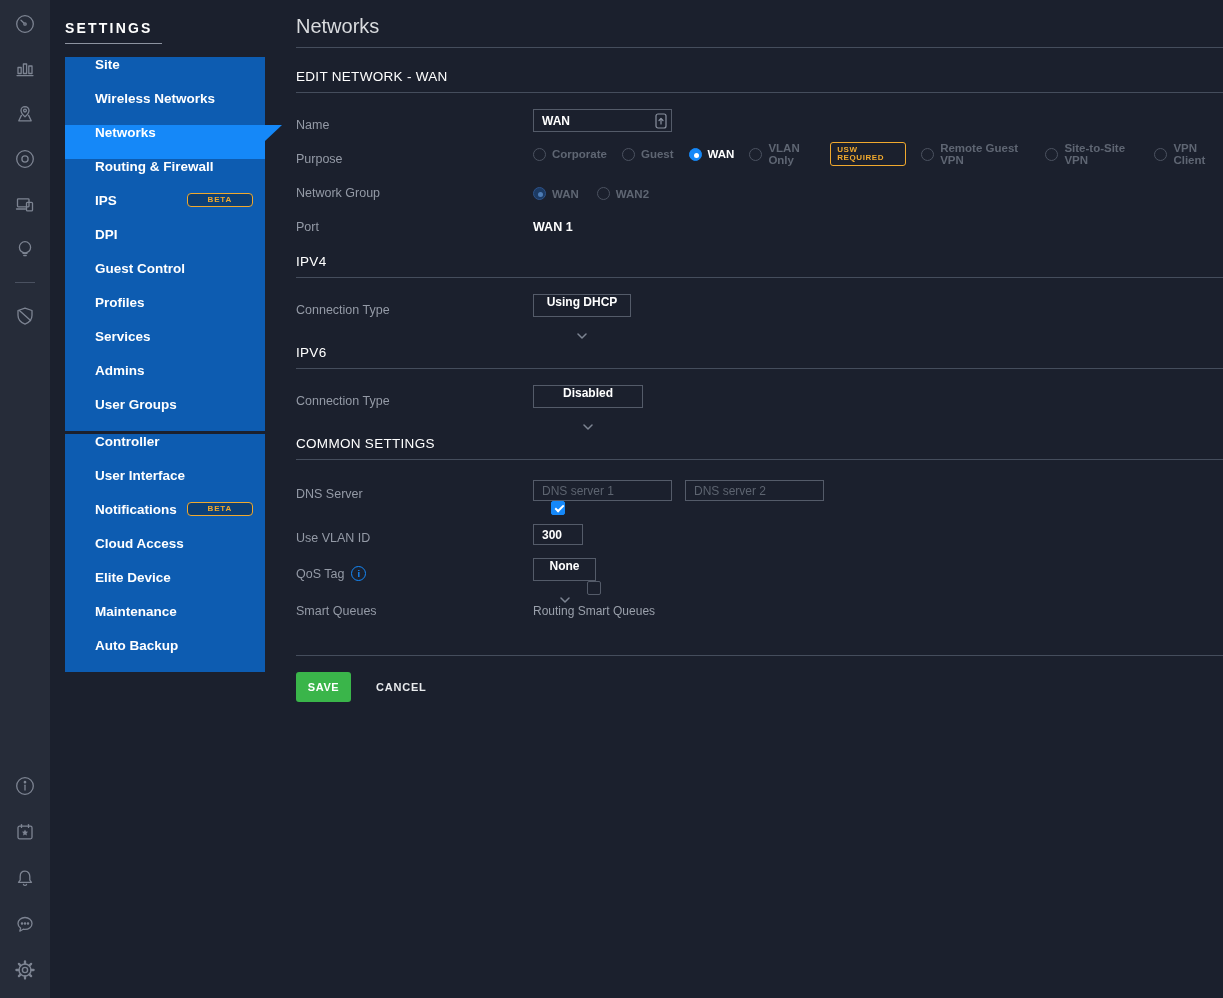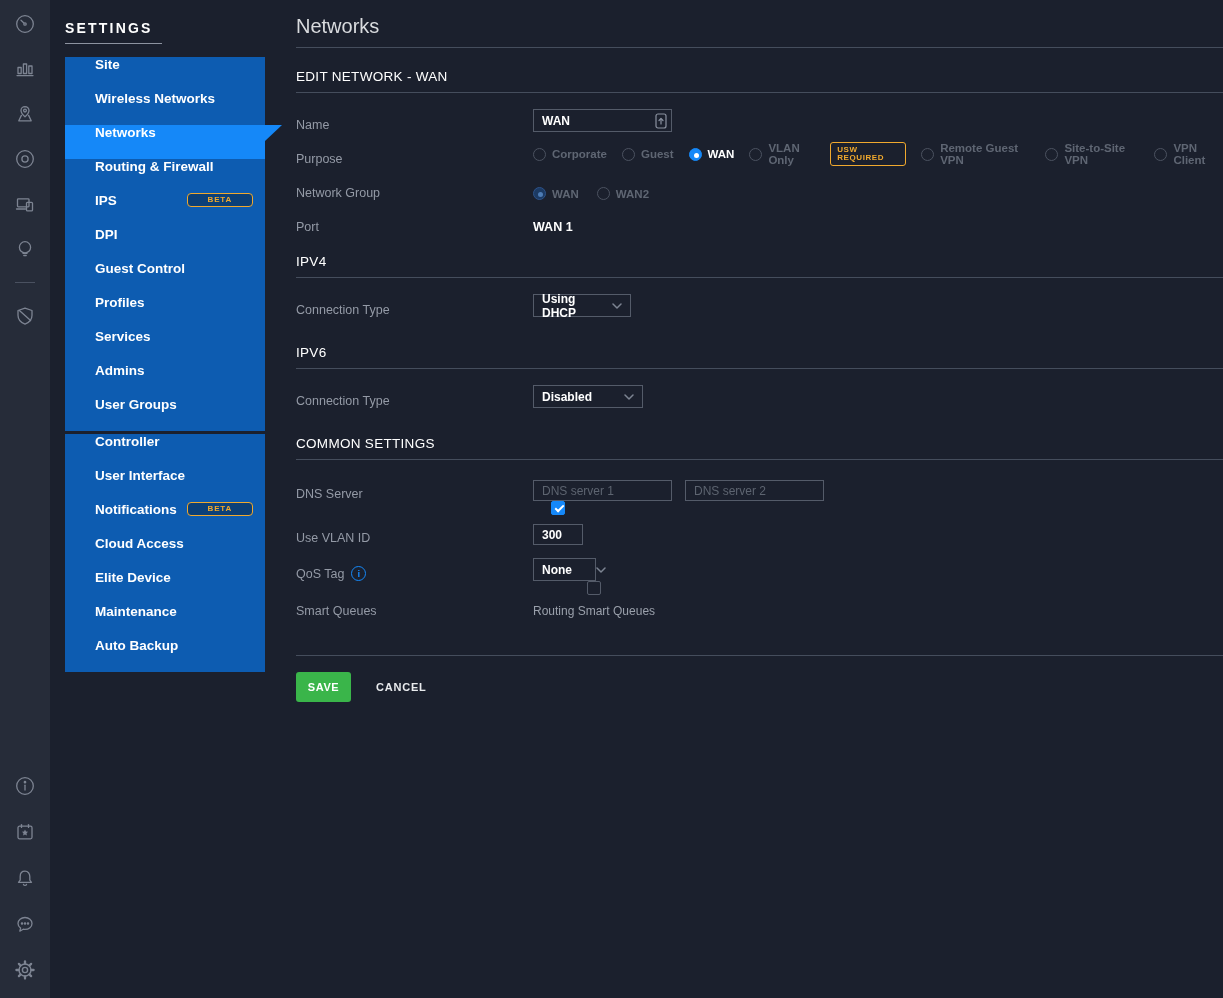--- a/index.html
+++ b/index.html
@@ -70,21 +70,21 @@
   }
   .text-input::placeholder { color:#5d6470; font-weight:normal; }
   .input-wrap { position:relative; display:inline-flex; align-items:center; }
   .name-input { width:139px; padding-right:24px; }
   .autofill-ic { position:absolute; right:5px; top:4px; width:12px; height:16px; cursor:pointer; }
   .autofill-ic svg { stroke:#8b92a0; fill:none; stroke-width:1.2; stroke-linecap:round; stroke-linejoin:round; }
 
   .select {
     display:inline-flex; align-items:center; justify-content:space-between;
     border:1px solid #545b69; height:23px; padding:0 8px; cursor:pointer;
-    font-size:12px; font-weight:bold; color:#fff; gap:24px;
+    font-size:12px; font-weight:bold; color:#fff; gap:24px;flex-direction:column;
   }
   .select .chev { display:flex; }
   .select svg { stroke:#7d8492; fill:none; stroke-width:1.5; stroke-linecap:round; stroke-linejoin:round; }
 
   .opt { display:inline-flex; align-items:center; gap:6px; cursor:pointer; }
   .opt-label { font-size:11.5px; color:#5f6673; font-weight:bold; }
   .opt-label.lit { color:#fff; }
   .radio { width:13px; height:13px; border:1px solid #4b5260; border-radius:50%; position:relative; flex:none; }
   .radio.sel { background:#1588f8; border-color:#1588f8; }
   .radio.sel::after { content:""; position:absolute; left:4px; top:4px; width:5px; height:5px; border-radius:50%; background:#fff; }

